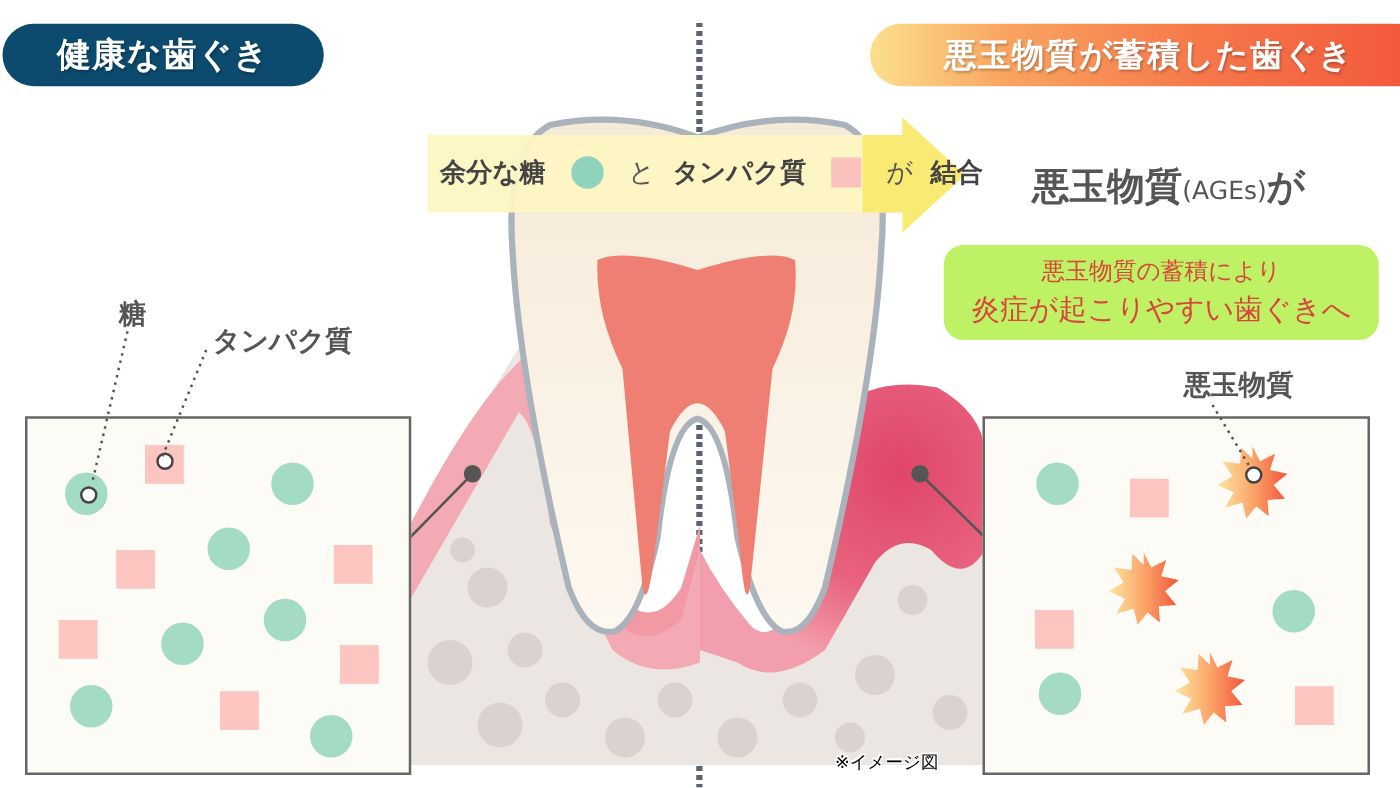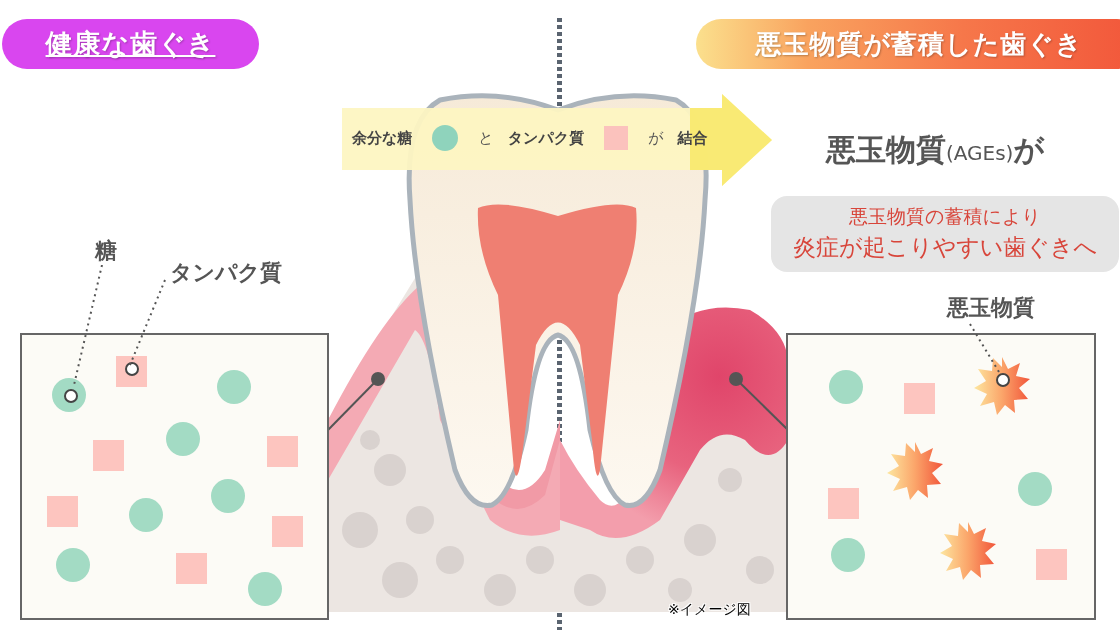--- a/index.html
+++ b/index.html
@@ -1,35 +1,35 @@
 <!DOCTYPE html>
 <html><head>
 <meta charset="utf-8">
 <style>
   html,body{margin:0;padding:0;}
   body{width:1120px;height:630px;background:#ffffff;position:relative;overflow:hidden;
        font-family:"DejaVu Sans","Liberation Sans",sans-serif;color:#555;}
   .abs{position:absolute;}
-  .pill-green{left:2px;top:19px;width:257px;height:50px;border-radius:25px;background:#d946ef;
+  .pill-green{left:2px;top:19px;width:257px;height:50px;border-radius:25px;background:#0c4a6e;
       color:#fff;font-size:27px;font-weight:bold;display:flex;align-items:center;justify-content:center;letter-spacing:1px;
-      text-shadow:1px 1px 2px rgba(0,0,0,0.25);text-decoration:underline;}
+      text-shadow:1px 1px 2px rgba(0,0,0,0.25);}
   .pill-orange{left:696px;top:19px;width:446px;height:50px;border-radius:25px;
       background:linear-gradient(90deg,#fbe08d 0%,#f9a35f 25%,#f6774a 60%,#f2563a 100%);
       color:#fff;font-size:26px;font-weight:bold;display:flex;align-items:center;justify-content:center;letter-spacing:1px;
       text-shadow:1px 1px 2px rgba(0,0,0,0.25);font-family:Liberation Mono, monospace;}
   .divider{left:557px;top:18px;width:5px;height:612px;
       background:repeating-linear-gradient(180deg,#5a6470 0 4px,transparent 4px 7px);}
-  .arrow-text{left:352px;top:116px;height:44px;display:flex;align-items:center;font-size:15px;font-weight:bold;color:#444;gap:14px;white-space:nowrap;}
+  .arrow-text{left:352px;top:116px;height:44px;display:flex;align-items:center;font-size:21px;font-weight:bold;color:#444;gap:14px;white-space:nowrap;}
   .arrow-text .light{font-weight:normal;color:#555;}
   .dot-green{display:inline-block;width:26px;height:26px;border-radius:50%;background:#8fd3bc;margin:0 6px;}
   .sq-pink{display:inline-block;width:24px;height:24px;background:#fbc2bd;margin:0 6px;}
   .ages-title{left:790px;top:100px;width:290px;text-align:center;font-size:30px;font-weight:bold;color:#555;line-height:44px;margin-top:28px;}
   .ages-title .paren{font-size:20px;font-weight:normal;}
-  .note-box{left:755px;top:196px;width:348px;height:76px;border-radius:16px;background:#e5e5e5;
-      text-align:center;color:#d8453a;margin-left:16px;}
+  .note-box{left:755px;top:196px;width:348px;height:76px;border-radius:16px;background:#bef264;
+      text-align:center;color:#d8453a;}
   .note1{font-size:19px;margin-top:8px;}
   .note2{font-size:23px;font-weight:normal;margin-top:2px;}
   .label{font-size:22px;font-weight:bold;color:#555;}
   .panel{border:2px solid #666;background:#fcfbf6;}
   .imgnote{left:668px;top:601px;font-size:14px;color:#000000;
       text-shadow:-1px -1px 0 #fff,1px -1px 0 #fff,-1px 1px 0 #fff,1px 1px 0 #fff;}
 </style>
 </head>
 <body>
 

